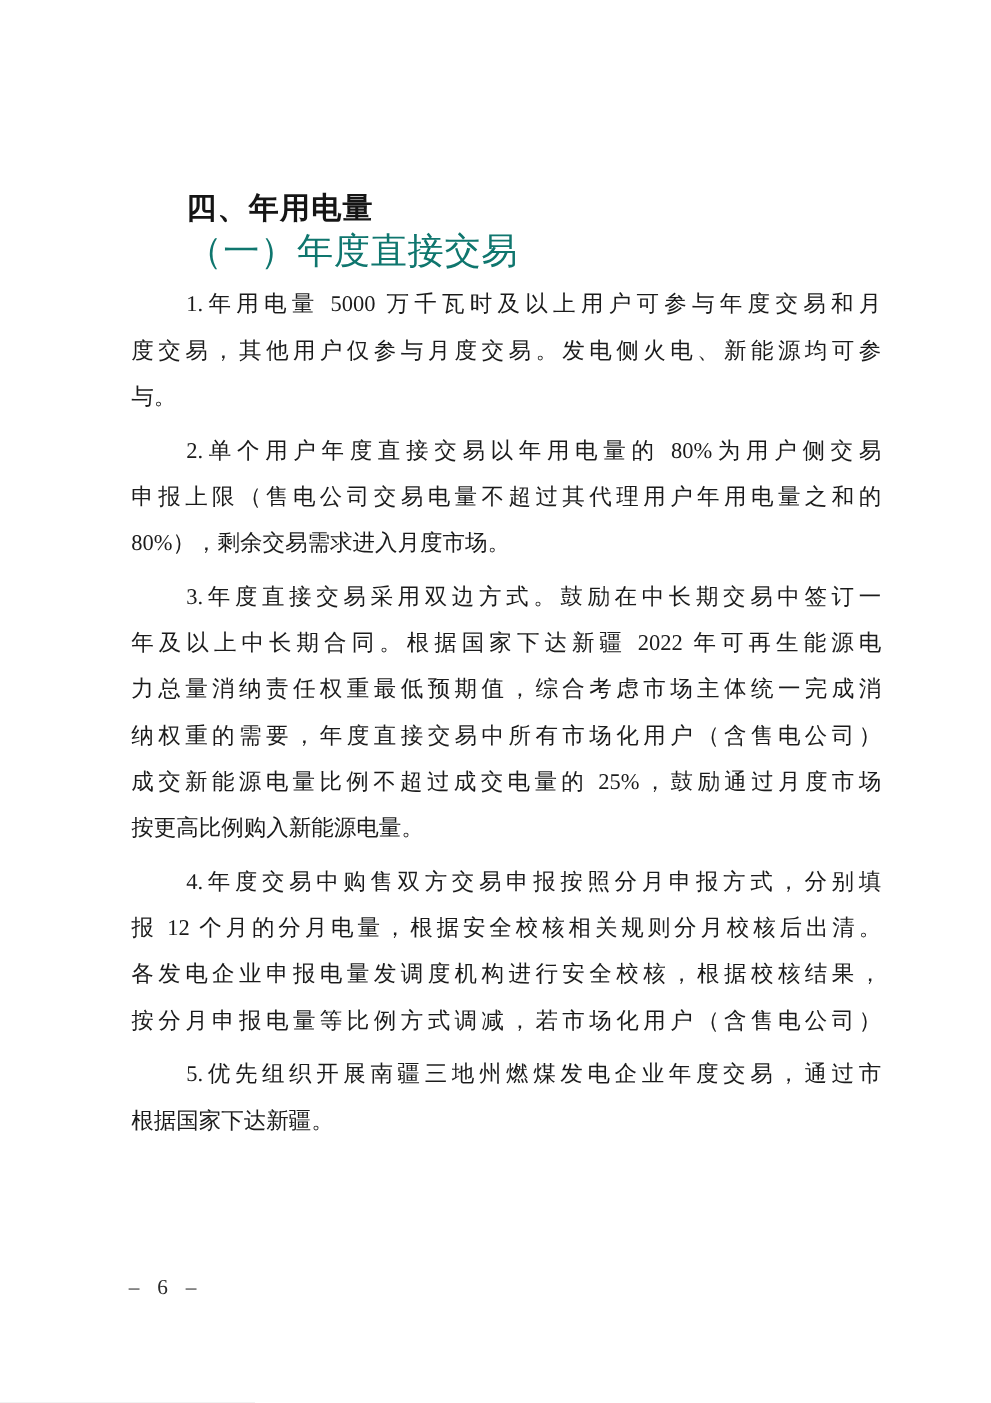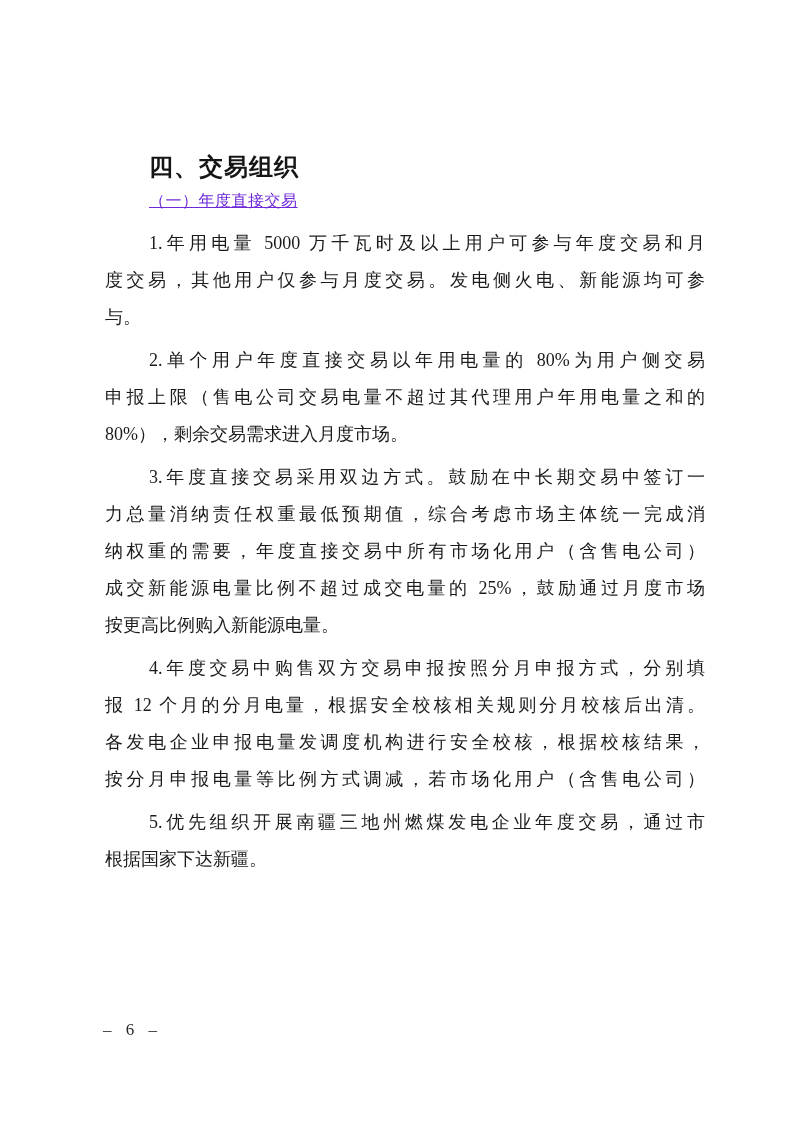--- a/index.html
+++ b/index.html
@@ -26,26 +26,25 @@
   .doc-heading {
     font-family: "Liberation Sans", sans-serif;
     font-weight: 700;
     font-size: 24px;
     line-height: 26px;
     margin: 0 0 8px 44px;
     letter-spacing: 1px;
     color: #151515;
   }
   .doc-subheading {
-    font-size: 16px;
+    font-size: 29px;
     line-height: 26px;
     margin: 0 0 11px 44px;
     letter-spacing: 0.5px;
-    color: #6d28d9;
-    text-decoration: underline;
+    color: #0f766e;
   }
   .para {
     margin: 0 0 6px 0;
   }
   .para:last-child {
     margin-bottom: 0;
   }
   .line {
     width: 600px;
     height: 37px;
@@ -74,35 +73,36 @@
     word-spacing: 6px;
     color: #2a2a2a;
     font-family: "Liberation Serif", serif;
   }
 </style>
 </head>
 <body>
 
 <div class="page">
   <div class="content">
-    <div class="doc-heading">四、交易组织</div>
+    <div class="doc-heading">四、年用电量</div>
     <div class="doc-subheading">（一）年度直接交易</div>
     <div>
         <div class="para">
           <div class="line first">1.年用电量 5000 万千瓦时及以上用户可参与年度交易和月</div>
           <div class="line">度交易，其他用户仅参与月度交易。发电侧火电、新能源均可参</div>
           <div class="line last">与。</div>
         </div>
         <div class="para">
           <div class="line first">2.单个用户年度直接交易以年用电量的 80%为用户侧交易</div>
           <div class="line">申报上限（售电公司交易电量不超过其代理用户年用电量之和的</div>
           <div class="line last">80%），剩余交易需求进入月度市场。</div>
         </div>
         <div class="para">
           <div class="line first">3.年度直接交易采用双边方式。鼓励在中长期交易中签订一</div>
+          <div class="line">年及以上中长期合同。根据国家下达新疆 2022 年可再生能源电</div>
           <div class="line">力总量消纳责任权重最低预期值，综合考虑市场主体统一完成消</div>
           <div class="line">纳权重的需要，年度直接交易中所有市场化用户（含售电公司）</div>
           <div class="line">成交新能源电量比例不超过成交电量的 25%，鼓励通过月度市场</div>
           <div class="line last">按更高比例购入新能源电量。</div>
         </div>
         <div class="para">
           <div class="line first">4.年度交易中购售双方交易申报按照分月申报方式，分别填</div>
           <div class="line">报 12 个月的分月电量，根据安全校核相关规则分月校核后出清。</div>
           <div class="line">各发电企业申报电量发调度机构进行安全校核，根据校核结果，</div>
           <div class="line">按分月申报电量等比例方式调减，若市场化用户（含售电公司）</div>

